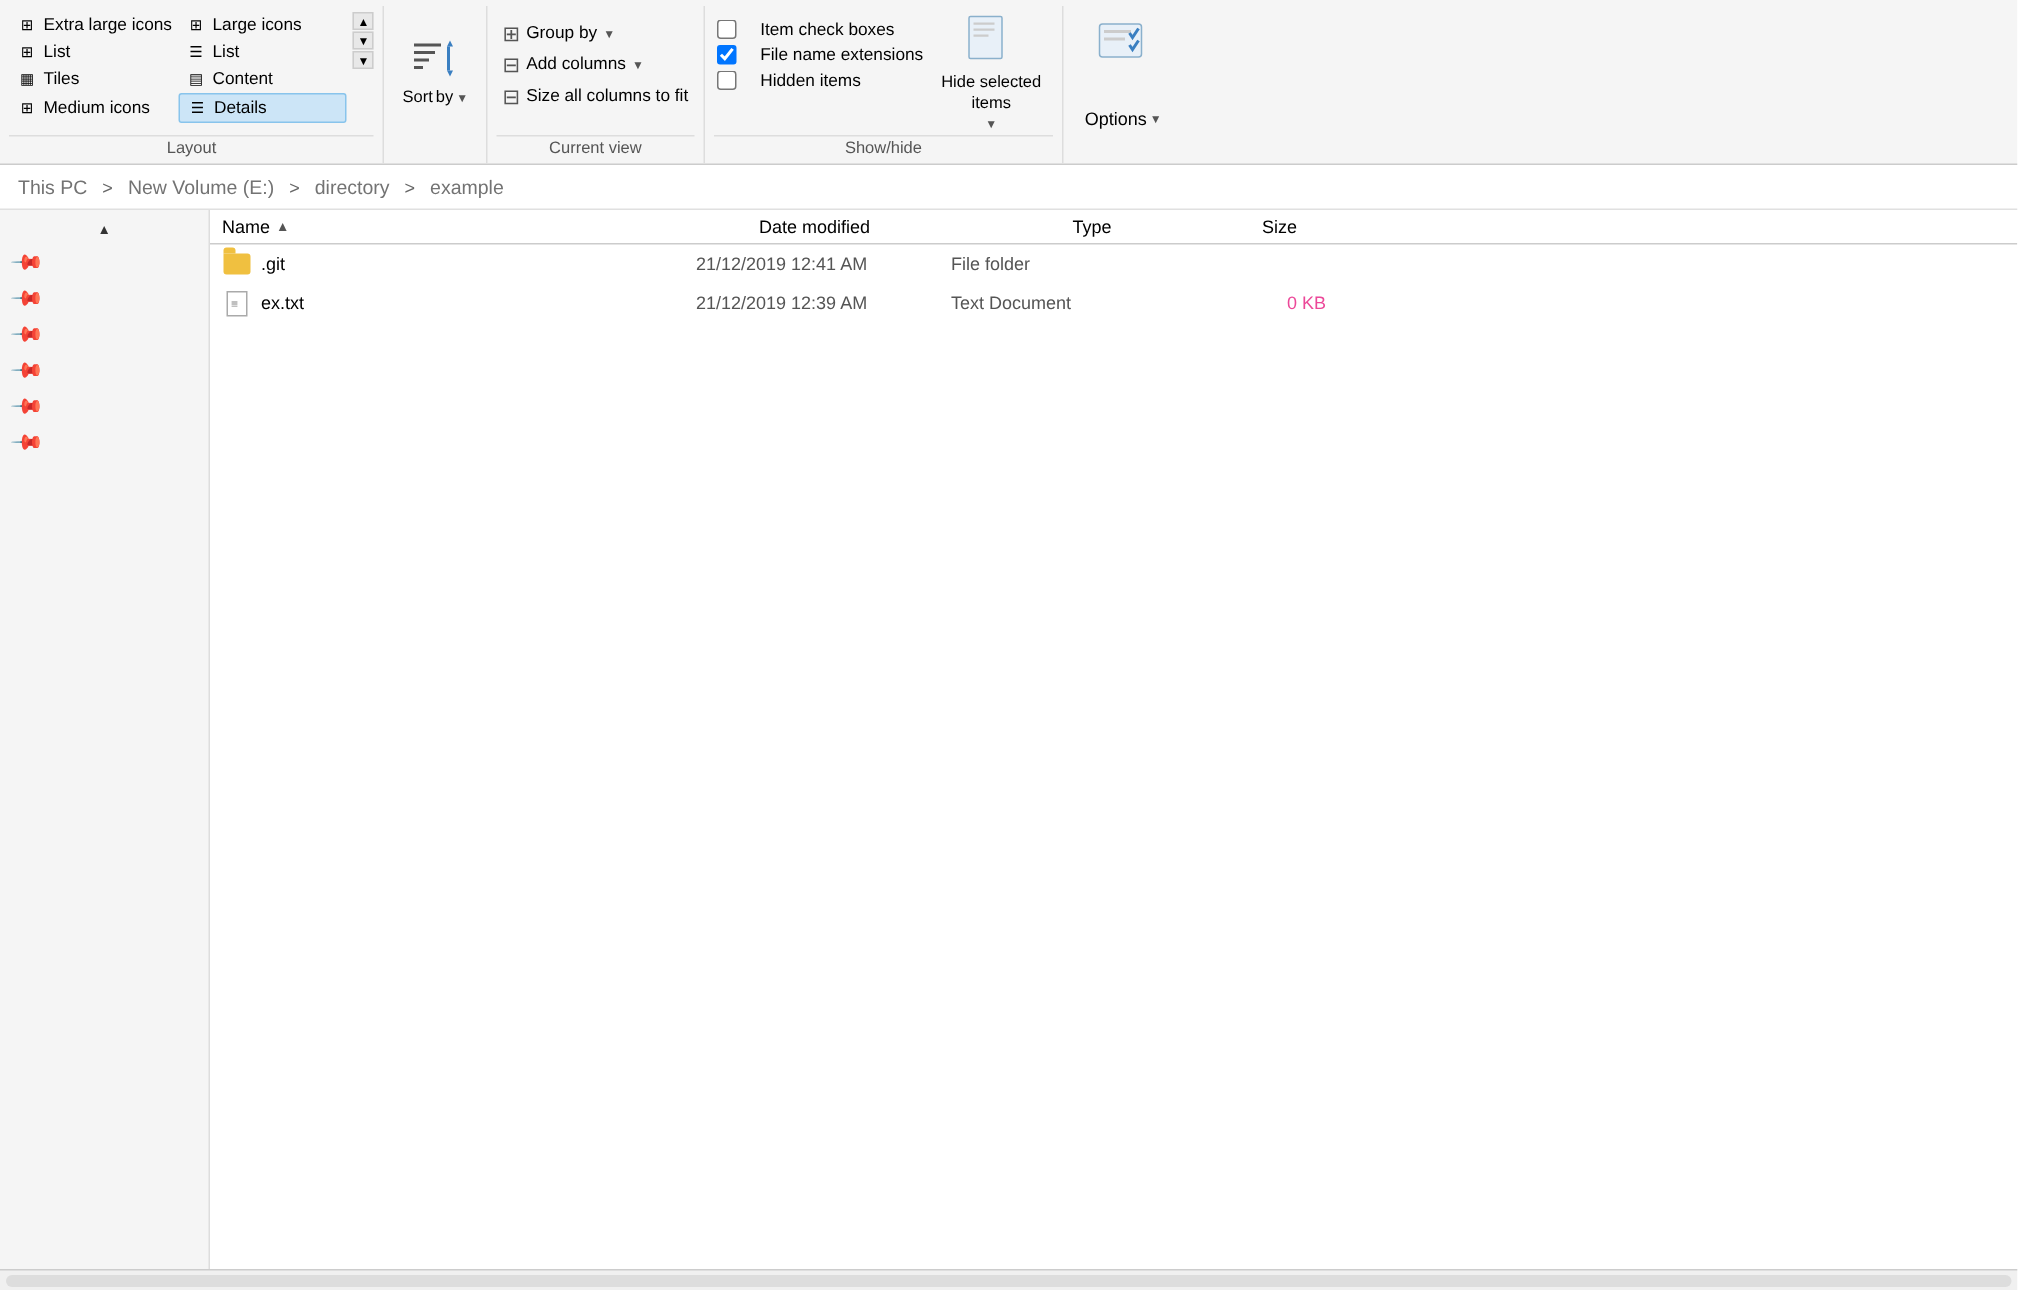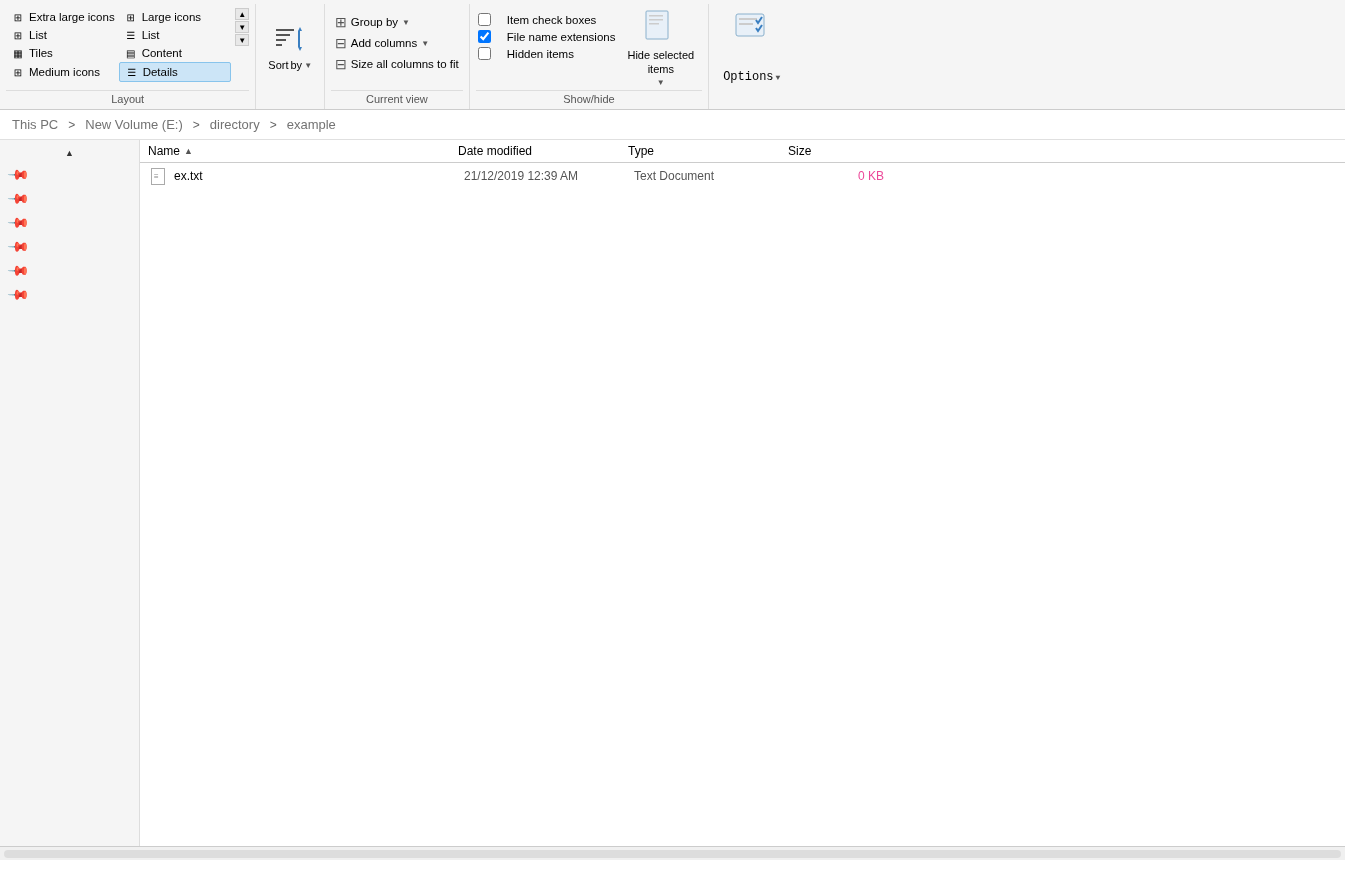--- a/index.html
+++ b/index.html
@@ -170,24 +170,23 @@
 
     
     .options-btn {
       display: flex;
       flex-direction: column;
       align-items: center;
       padding: 4px 8px;
       cursor: pointer;
       border-radius: 2px;
       height: 80px;
-      justify-content: flex-end;
+      justify-content: flex-start;
       gap: 20px;
       min-width: 55px;
-      font-family: Liberation Mono, monospace;
     }
 
     
     .breadcrumb {
       display: flex;
       align-items: center;
       padding: 4px 8px;
       background: #fff;
       border-bottom: 1px solid #e0e0e0;
       font-size: 13px;
@@ -259,25 +258,26 @@
     .file-list-header {
       display: flex;
       align-items: center;
       border-bottom: 1px solid #ccc;
       background: #fff;
       padding: 4px 8px;
       position: sticky;
       top: 0;
       font-size: 12px;
       color: #000;
+      text-align: center;
     }
 
     .col-name { width: 310px; display: flex; align-items: center; gap: 4px; cursor: pointer; }
     .col-date { width: 170px; cursor: pointer; }
-    .col-type { width: 160px; cursor: pointer; }
+    .col-type { width: 160px; cursor: pointer; margin-left: 20px; }
     .col-size { width: 90px; cursor: pointer; }
 
     .col-header-arrow {
       font-size: 9px;
       color: #555;
     }
 
     .file-row {
       display: flex;
       align-items: center;
@@ -573,20 +573,31 @@
         <span>Date modified</span>
       </div>
       <div class="col-type">
         <span>Type</span>
       </div>
       <div class="col-size">
         <span>Size</span>
       </div>
     </div>
 
+    <div class="file-row">
+      <div class="file-icon">
+        <div class="icon-folder"></div>
+      </div>
+      <div class="col-name" style="width:290px;">
+        <span class="file-name">.git</span>
+      </div>
+      <div class="file-date">21/12/2019 12:41 AM</div>
+      <div class="file-type">File folder</div>
+      <div class="file-size"></div>
+    </div>
 
     <div class="file-row">
       <div class="file-icon">
         <div class="icon-txt"></div>
       </div>
       <div class="col-name" style="width:290px;">
         <span class="file-name">ex.txt</span>
       </div>
       <div class="file-date">21/12/2019 12:39 AM</div>
       <div class="file-type">Text Document</div>

